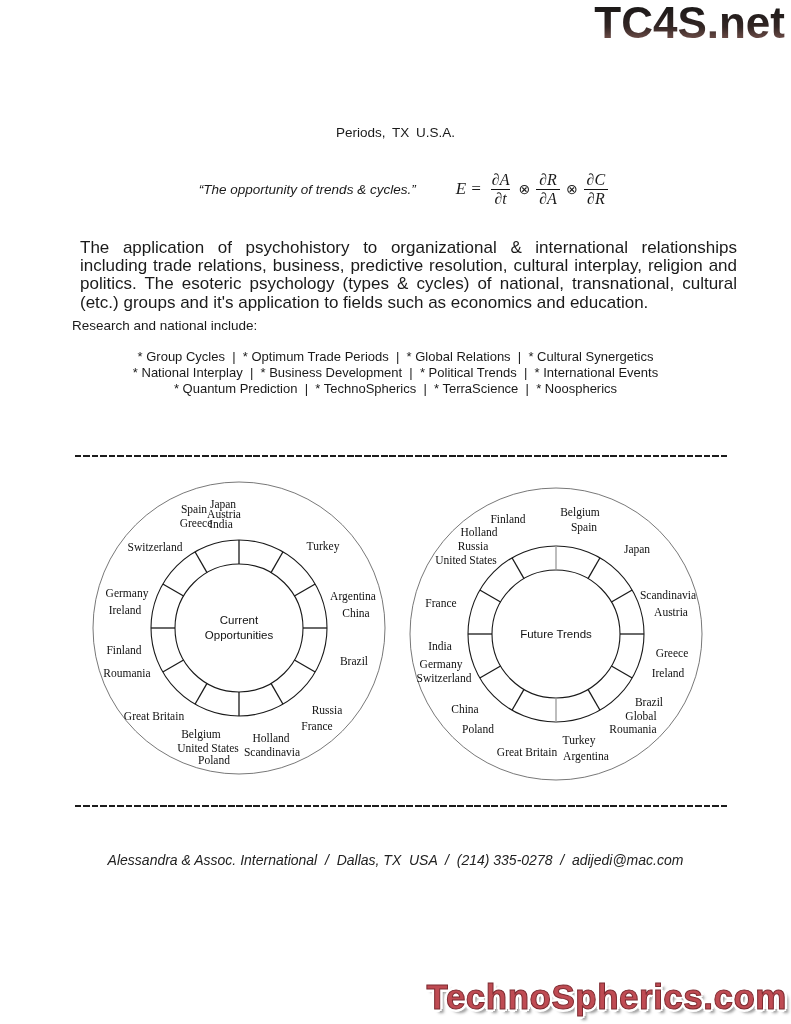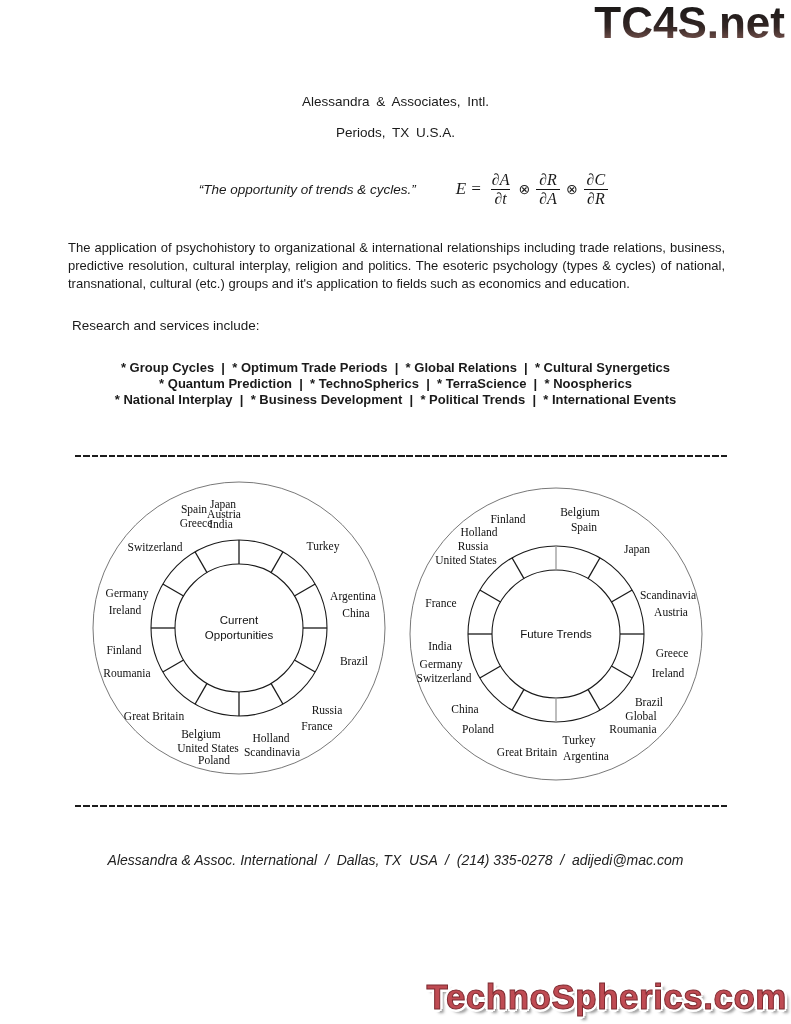--- a/index.html
+++ b/index.html
@@ -21,25 +21,25 @@
              display:flex;justify-content:center;align-items:center;gap:40px;}
   .quote{font-style:italic;font-size:13.5px;}
   .formula{display:inline-flex;align-items:center;gap:7px;
            font-family:"Liberation Serif",serif;font-style:italic;font-size:16px;}
   .f-lhs{font-size:17px;}
   .frac{display:inline-flex;flex-direction:column;align-items:center;line-height:1.12;}
   .frac .den{border-top:1px solid #111;padding:0 3px;}
   .frac .num{padding:0 3px;}
   .otimes{font-style:normal;font-size:14px;margin:0 -1px;}
 
-  .paragraph{position:absolute;left:68px;top:239px;width:657px;
-             font-size:13px;line-height:18.2px;text-align:justify;}
+  .paragraph{position:absolute;left:80px;top:239px;width:657px;
+             font-size:17px;line-height:18.2px;text-align:justify;}
   .services-intro{position:absolute;left:72px;top:318px;font-size:13.5px;}
-  .services{position:absolute;left:0;top:360px;width:100%;text-align:center;
-            font-size:13px;line-height:16.2px;font-weight:bold;}
+  .services{position:absolute;left:0;top:349px;width:100%;text-align:center;
+            font-size:13px;line-height:16.2px;}
   .services div{white-space:pre;}
 
   .divider{position:absolute;left:75px;width:653px;height:1.6px;
            background:repeating-linear-gradient(90deg,#1c1c1c 0 6.5px,transparent 6.5px 8.5px);}
   .divider.d1{top:455px;}
   .divider.d2{top:805px;}
 
   .wheel-svg{position:absolute;width:300px;height:300px;}
   .wheel-center{position:absolute;transform:translate(-50%,-50%);text-align:center;
                 font-size:11.5px;line-height:15px;color:#111;width:100px;}
@@ -62,21 +62,20 @@
                        0 -3px 0 #fff,0 3px 0 #fff,-3px 0 0 #fff,3px 0 0 #fff,
                        4px 4px 3px rgba(130,130,130,.85);}
 </style>
 </head>
 <body>
 
 <div class="page">
 
   <div class="tc4s">TC4S.net</div>
 
-  <div class="company">Alessandra &amp; Associates, Intl.</div>
   <div class="location">Periods, TX U.S.A.</div>
 
   <div class="quote-row">
     <span class="quote">“The opportunity of trends &amp; cycles.”</span>
     <span class="formula">
       <span class="f-lhs"><span>E</span> <span>=</span></span>
       <span class="frac">
         <span class="num">∂A</span>
         <span class="den">∂t</span>
       </span>
@@ -88,25 +87,25 @@
       <span class="otimes">⊗</span>
       <span class="frac">
         <span class="num">∂C</span>
         <span class="den">∂R</span>
       </span>
     </span>
   </div>
 
   <div class="paragraph">The application of psychohistory to organizational &amp; international relationships including trade relations, business, predictive resolution, cultural interplay, religion and politics.   The esoteric psychology (types &amp; cycles) of national, transnational, cultural (etc.) groups and it's application to fields such as economics and education.</div>
 
-  <div class="services-intro">Research and services include:</div>
+  <div class="services-intro">Research and national include:</div>
   <div class="services">
     <div>* Group Cycles  |  * Optimum Trade Periods  |  * Global Relations  |  * Cultural Synergetics</div>
+    <div>* National Interplay  |  * Business Development  |  * Political Trends  |  * International Events</div>
     <div>* Quantum Prediction  |  * TechnoSpherics  |  * TerraScience  |  * Noospherics</div>
-    <div>* National Interplay  |  * Business Development  |  * Political Trends  |  * International Events</div>
   </div>
 
   <div class="divider d1"></div>
 
   <svg class="wheel-svg" id="wheel-svg-0" style="left:89px;top:478px;" viewBox="-150 -150 300 300">
       <circle cx="0" cy="0" r="146" fill="none" stroke="#555" stroke-width="0.8"></circle>
       <circle cx="0" cy="0" r="88" fill="none" stroke="#1a1a1a" stroke-width="1.1"></circle>
       <circle cx="0" cy="0" r="64" fill="none" stroke="#1a1a1a" stroke-width="1.1"></circle>
       <line x1="0" y1="-64" x2="0" y2="-88" stroke="#1a1a1a" stroke-width="1.3"></line>
       <line x1="31.999999999999996" y1="-55.42562584220408" x2="43.99999999999999" y2="-76.21023553303061" stroke="#1a1a1a" stroke-width="1.3"></line>

